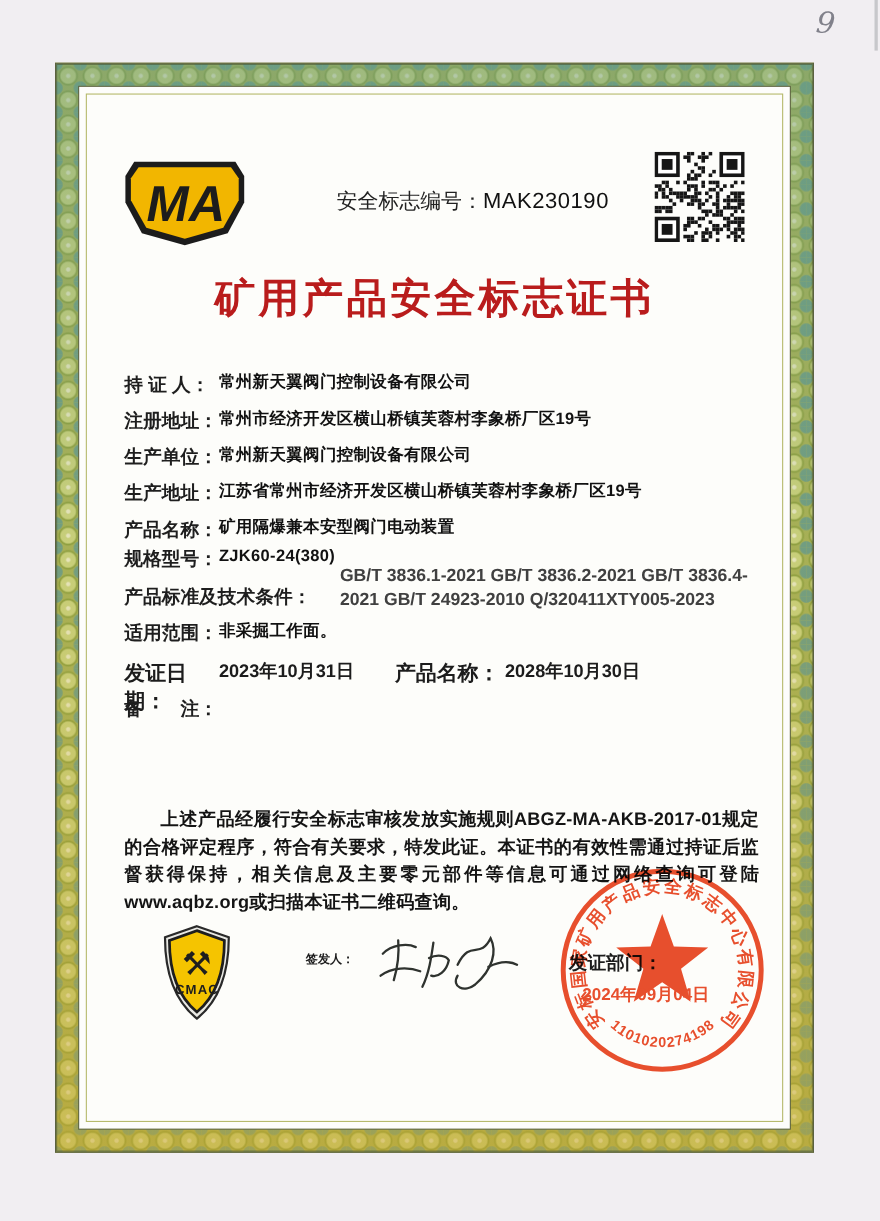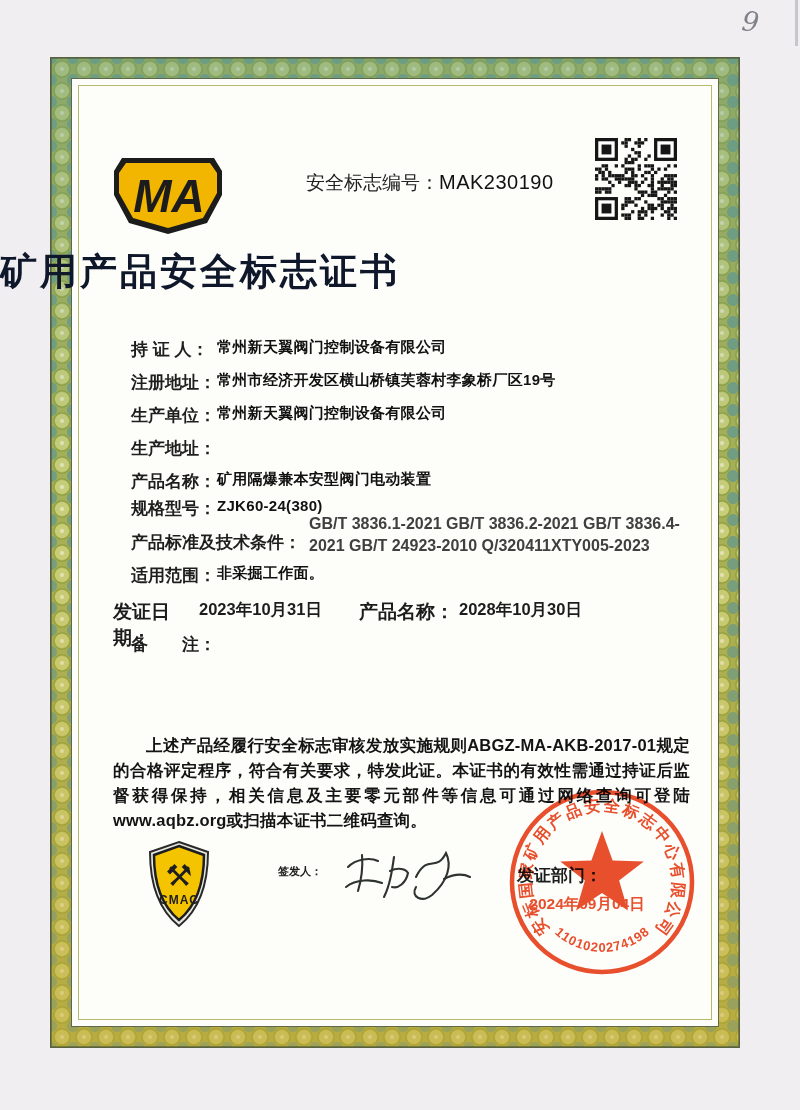--- a/index.html
+++ b/index.html
@@ -30,32 +30,32 @@
     background-size:auto,22px 22px,22px 22px,22px 22px,22px 22px,22px 22px,22px 22px;
     border:1px solid #5a6140;
     box-shadow: inset 0 0 0 1px rgba(70,80,45,.55);
   }
   .paper{
     position:absolute;inset:21px;background:#fdfdfb;
     box-shadow:0 0 0 1px #616844;
   }
   .paper-line{position:absolute;inset:6px;border:1px solid #b6ba6c;background:#fdfdfa;}
   
-  .ma-logo{position:absolute;left:112px;top:156px;}
+  .ma-logo{position:absolute;left:112px;top:145px;}
   .certno{position:absolute;left:306px;top:170px;display:flex;align-items:baseline;gap:0;}
   .certno .lab{font-size:19px;color:#222;font-family:"Liberation Serif",serif;}
   .certno .val{font-size:20px;color:#111;font-family:Liberation Sans, sans-serif;letter-spacing:.5px;}
   .qr{position:absolute;left:595px;top:138px;width:82px;height:82px;}
   .title{
-    position:absolute;left:0;top:247px;width:790px;
-    font-size:37px;font-weight:900;letter-spacing:3px;color:#0f172a;
+    position:absolute;left:0;top:247px;width:790px;text-align:center;
+    font-size:37px;font-weight:900;letter-spacing:3px;color:#b91c1c;
     font-family:"Liberation Serif", serif;
   }
   
-  .row{position:absolute;left:113px;display:flex;margin-left:18px;}
+  .row{position:absolute;left:113px;display:flex;}
   .row .lab{font-size:17px;font-weight:600;color:#1e1e1e;width:86px;flex:none;}
   .row .val{font-size:15px;font-weight:700;color:#111;letter-spacing:.3px;}
   .lab.wide{width:200px;}
   .std-lines{position:absolute;left:309px;width:400px;font-size:16px;font-weight:700;color:#404040;line-height:22px;}
   .pair2{position:absolute;left:113px;display:flex;}
   .pair2 .lab2{font-size:19px;font-weight:600;}
   .pair2 .val2{font-size:16.5px;font-weight:700;}
   
   .notice{
     position:absolute;left:113px;top:733px;width:577px;
@@ -309,20 +309,21 @@
   <div class="row" style="top:371px">
     <span class="lab">注册地址：</span>
     <span class="val">常州市经济开发区横山桥镇芙蓉村李象桥厂区19号</span>
   </div>
   <div class="row" style="top:404px">
     <span class="lab">生产单位：</span>
     <span class="val">常州新天翼阀门控制设备有限公司</span>
   </div>
   <div class="row" style="top:437px">
     <span class="lab">生产地址：</span>
+    <span class="val">江苏省常州市经济开发区横山桥镇芙蓉村李象桥厂区19号</span>
   </div>
   <div class="row" style="top:470px">
     <span class="lab">产品名称：</span>
     <span class="val">矿用隔爆兼本安型阀门电动装置</span>
   </div>
   <div class="row" style="top:497px">
     <span class="lab">规格型号：</span>
     <span class="val">ZJK60-24(380)</span>
   </div>
   <div class="row" style="top:531px">

